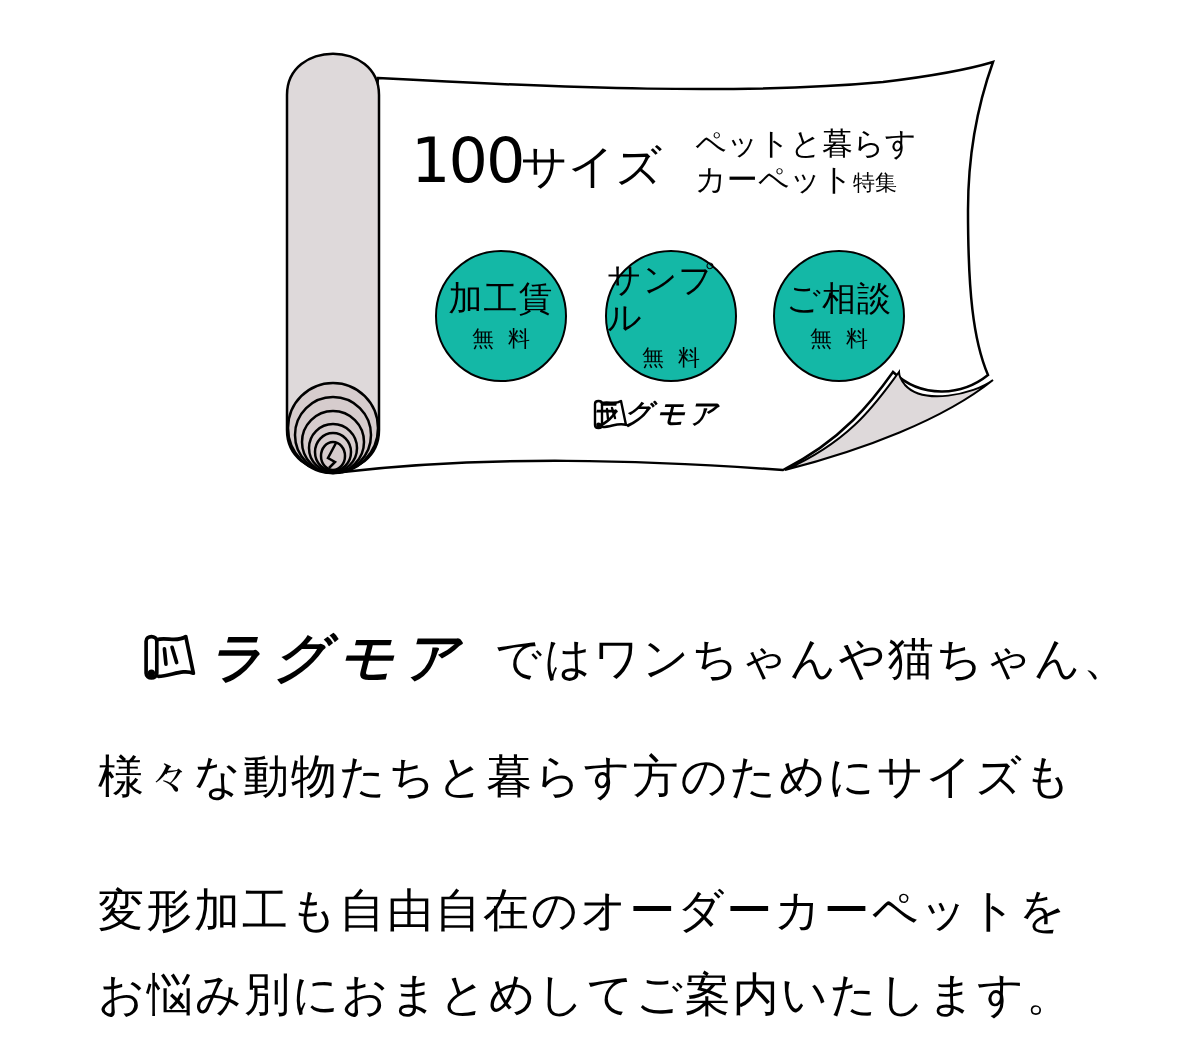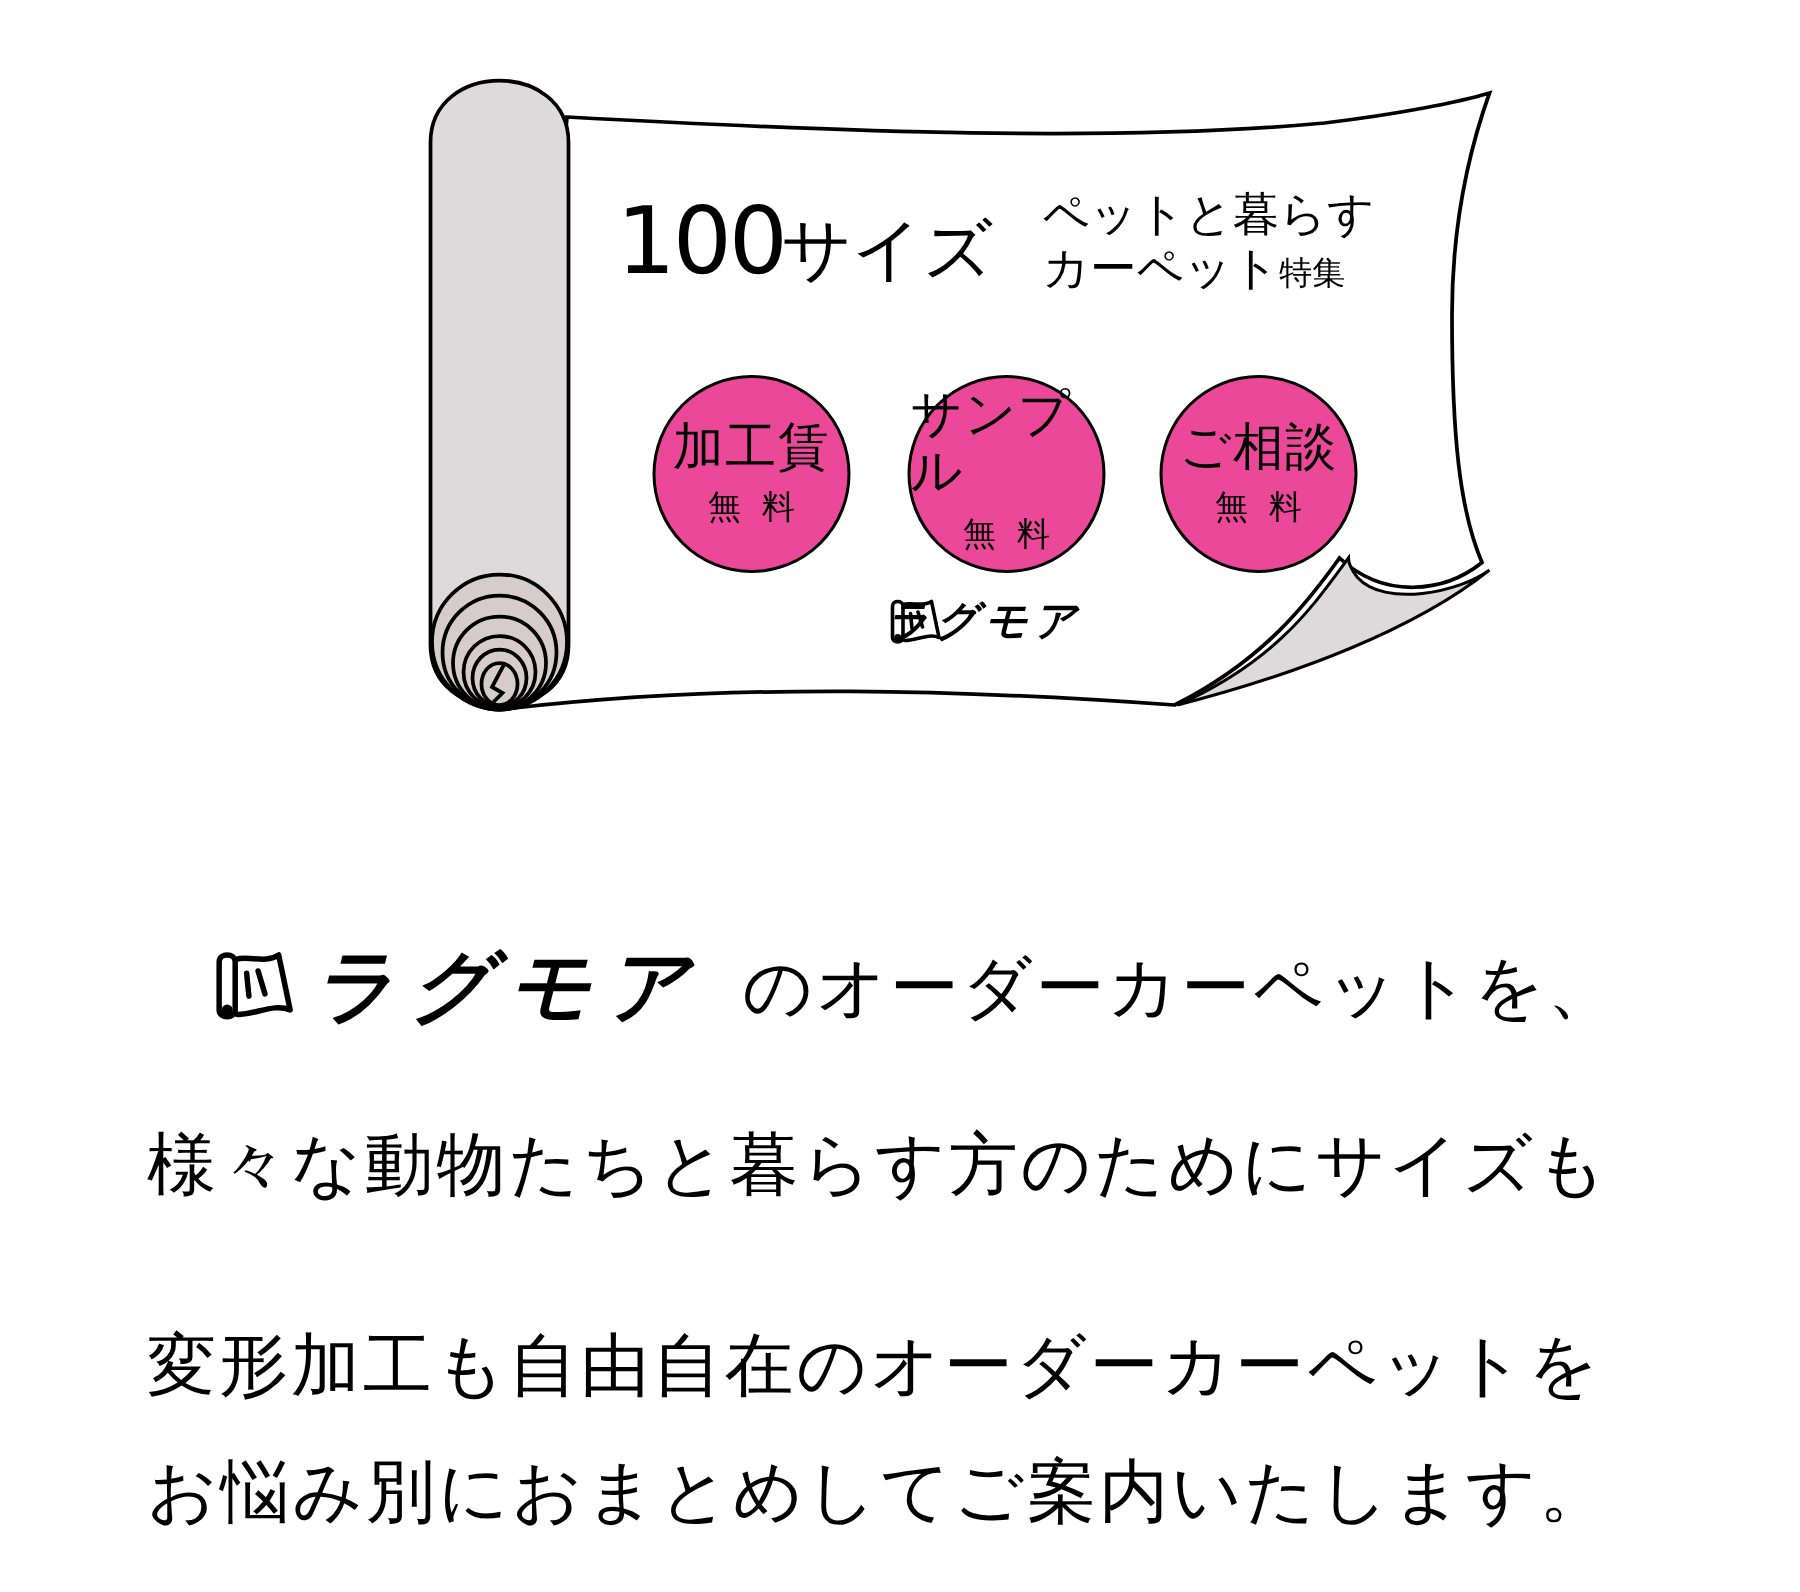--- a/index.html
+++ b/index.html
@@ -7,26 +7,26 @@
          font-family: "DejaVu Sans", "Liberation Sans", sans-serif; color: #000; }
   .banner { position: absolute; left: 0; top: 0; width: 1200px; height: 500px; margin-left: 43px; }
   .banner svg { position: absolute; left: 0; top: 0; }
   .abs { position: absolute; white-space: nowrap; }
   .big100 { left: 368px; top: 130px; font-size: 62px; line-height: 62px; letter-spacing: -2px; }
   .size-kana { left: 478px; top: 146px; font-size: 46px; line-height: 40px; }
   .sub1 { left: 652px; top: 126px; font-size: 31px; line-height: 34px; }
   .sub2 { left: 652px; top: 162px; font-size: 31px; line-height: 34px; }
   .sub2 .small { font-size: 22px; }
   .badge { position: absolute; width: 132px; height: 132px; border-radius: 50%;
-           background: #ec4899; border: 2px solid #000; box-sizing: border-box;
+           background: #14b8a6; border: 2px solid #000; box-sizing: border-box;
            display: flex; flex-direction: column; align-items: center; justify-content: center; }
   .badge .t { font-size: 34px; line-height: 38px; letter-spacing: 1px; }
   .badge .s { font-size: 22px; line-height: 28px; margin-top: 8px; letter-spacing: 14px; padding-left: 14px; }
   .badge.b1 { left: 392px; top: 250px; }
-  .badge.b2 { left: 562px; top: 250px; font-family: Liberation Mono, monospace; }
+  .badge.b2 { left: 562px; top: 250px; }
   .badge.b3 { left: 730px; top: 250px; text-align: center; }
   .logo-small { left: 548px; top: 398px; display: flex; align-items: center; gap: 6px; }
   .logo-small .lt { font-size: 28px; line-height: 32px; letter-spacing: 4px; font-style: italic; font-weight: bold; }
   .copy { position: absolute; left: 0; width: 1200px; }
   .line { position: absolute; white-space: nowrap; font-size: 46px; line-height: 56px; letter-spacing: 2px; }
   .l1 { left: 140px; top: 630px; display: flex; align-items: center; }
   .l1 .brand { font-size: 54px; font-weight: bold; font-style: italic; letter-spacing: 10px; margin-left: 10px; margin-right: 26px; }
   .l2 { left: 98px; top: 748px; }
   .l3 { left: 98px; top: 858px; margin-top: 24px; }
   .l4 { left: 98px; top: 966px; }
@@ -99,21 +99,21 @@
   <div class="line l1">
     <svg width="58" height="54" viewBox="0 0 38 34">
       <g fill="none" stroke="#000" stroke-width="2.4" stroke-linecap="round" stroke-linejoin="round">
         <path d="M4,6 C4,2 11,2 11,6 L11,27 C11,31 4,31 4,27 Z"></path>
         <path d="M11,5 C17,3 24,7 30,3 L35,27 C28,24 20,29 12,29"></path>
         <path d="M16,11 L17,21 M21,10 L24,20"></path>
       </g>
       <circle cx="7.5" cy="27" r="2.4" fill="#000"></circle>
     </svg>
     <span class="brand">ラグモア</span>
-    <span>のオーダーカーペットを、</span>
+    <span>ではワンちゃんや猫ちゃん、</span>
   </div>
   <div class="line l2">様々な動物たちと暮らす方のためにサイズも</div>
   <div class="line l3">
     <span class="hl hl3">変形加工も自由自在</span><span>のオーダーカーペットを</span>
   </div>
   <div class="line l4">
     <span class="hl hl4">お悩み別におまとめ</span><span>してご案内いたします。</span>
   </div>
 </div>
 

